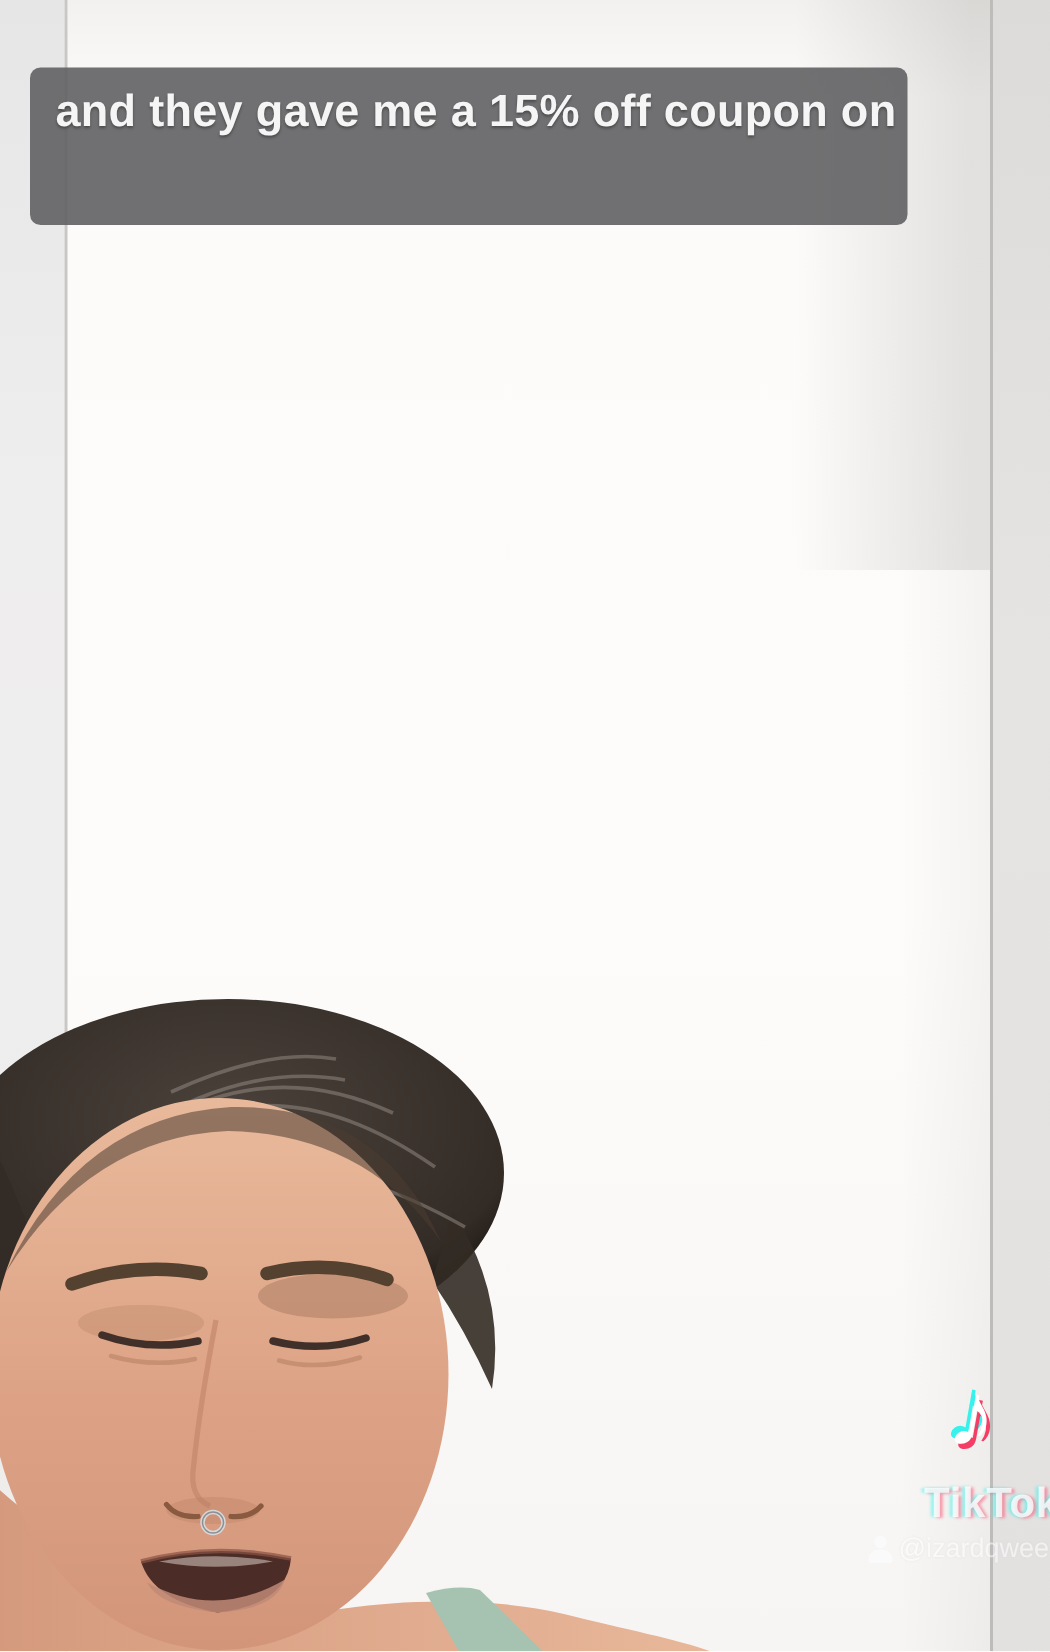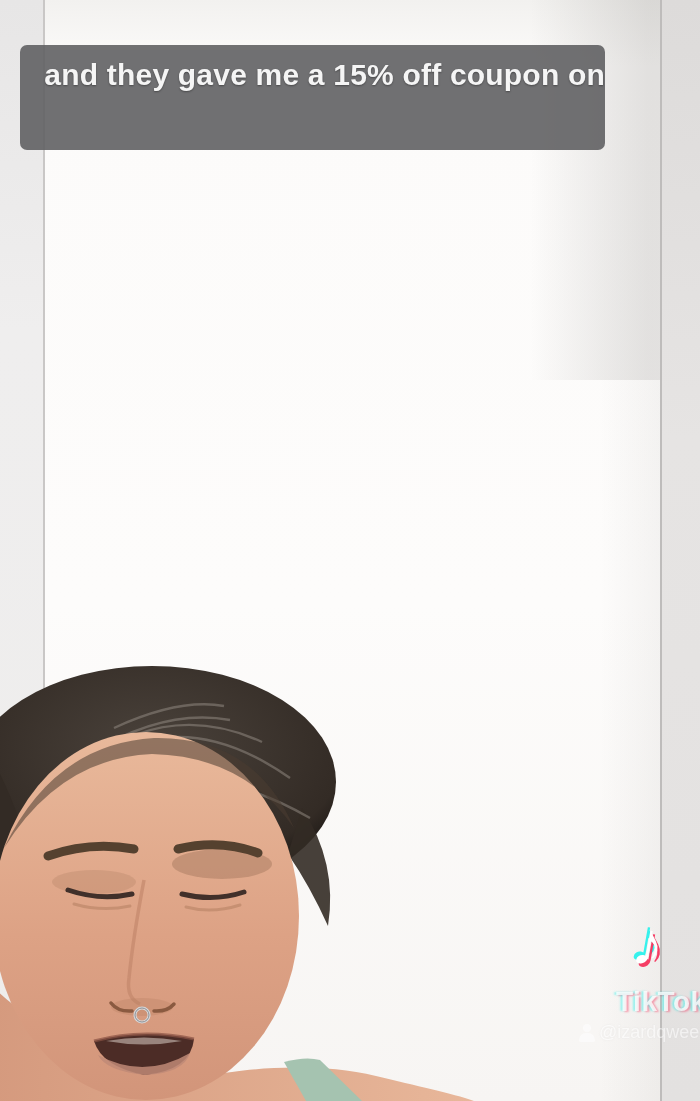--- a/index.html
+++ b/index.html
@@ -49,21 +49,21 @@
   .r-dash{background:#9b9b9b;}
   .r-dark{background:#5a5a5a;}
   
   .caption{
     position:absolute;left:20px;top:45px;width:585px;height:105px;
     background:rgba(96,96,99,0.9);border-radius:7px;z-index:10;
     padding:11px 0 0 17px;box-sizing:border-box;
   }
   .caption .cap-line{
     font-size:30px;line-height:38px;font-weight:bold;color:#f5f5f5;
-    text-shadow:0 1px 2px rgba(0,0,0,0.35);letter-spacing:0.2px;white-space:nowrap;text-align:right;
+    text-shadow:0 1px 2px rgba(0,0,0,0.35);letter-spacing:0.2px;white-space:nowrap;
   }
   
   .face-svg{position:absolute;left:-6px;top:658px;z-index:5;}
   
   .watermark{position:absolute;left:0;top:0;width:700px;height:1101px;z-index:11;pointer-events:none;}
   .note-icon{position:absolute;left:633px;top:905px;width:70px;height:85px;transform:rotate(10deg);}
   .note-icon span{position:absolute;font-size:62px;font-weight:bold;line-height:85px;}
   .note-cyan{color:#2cf2ec;left:-3px;top:-3px;opacity:.95;}
   .note-red{color:#f6355e;left:3px;top:3px;opacity:.95;}
   .note-white{color:#ffffff;left:0;top:0;}

